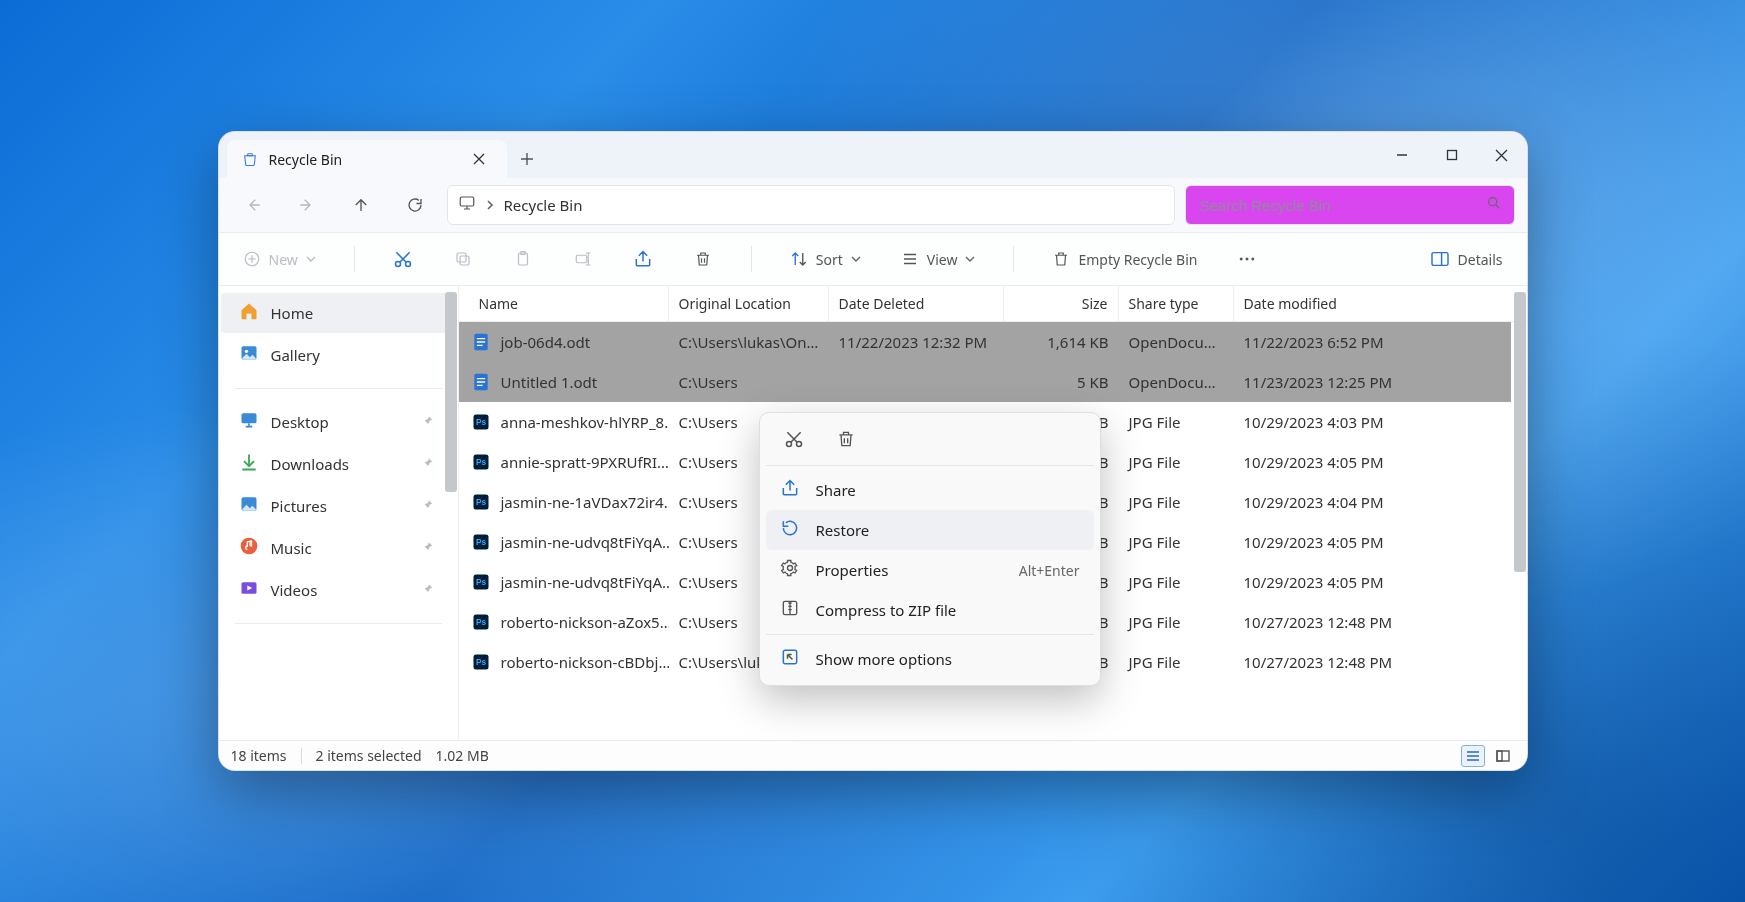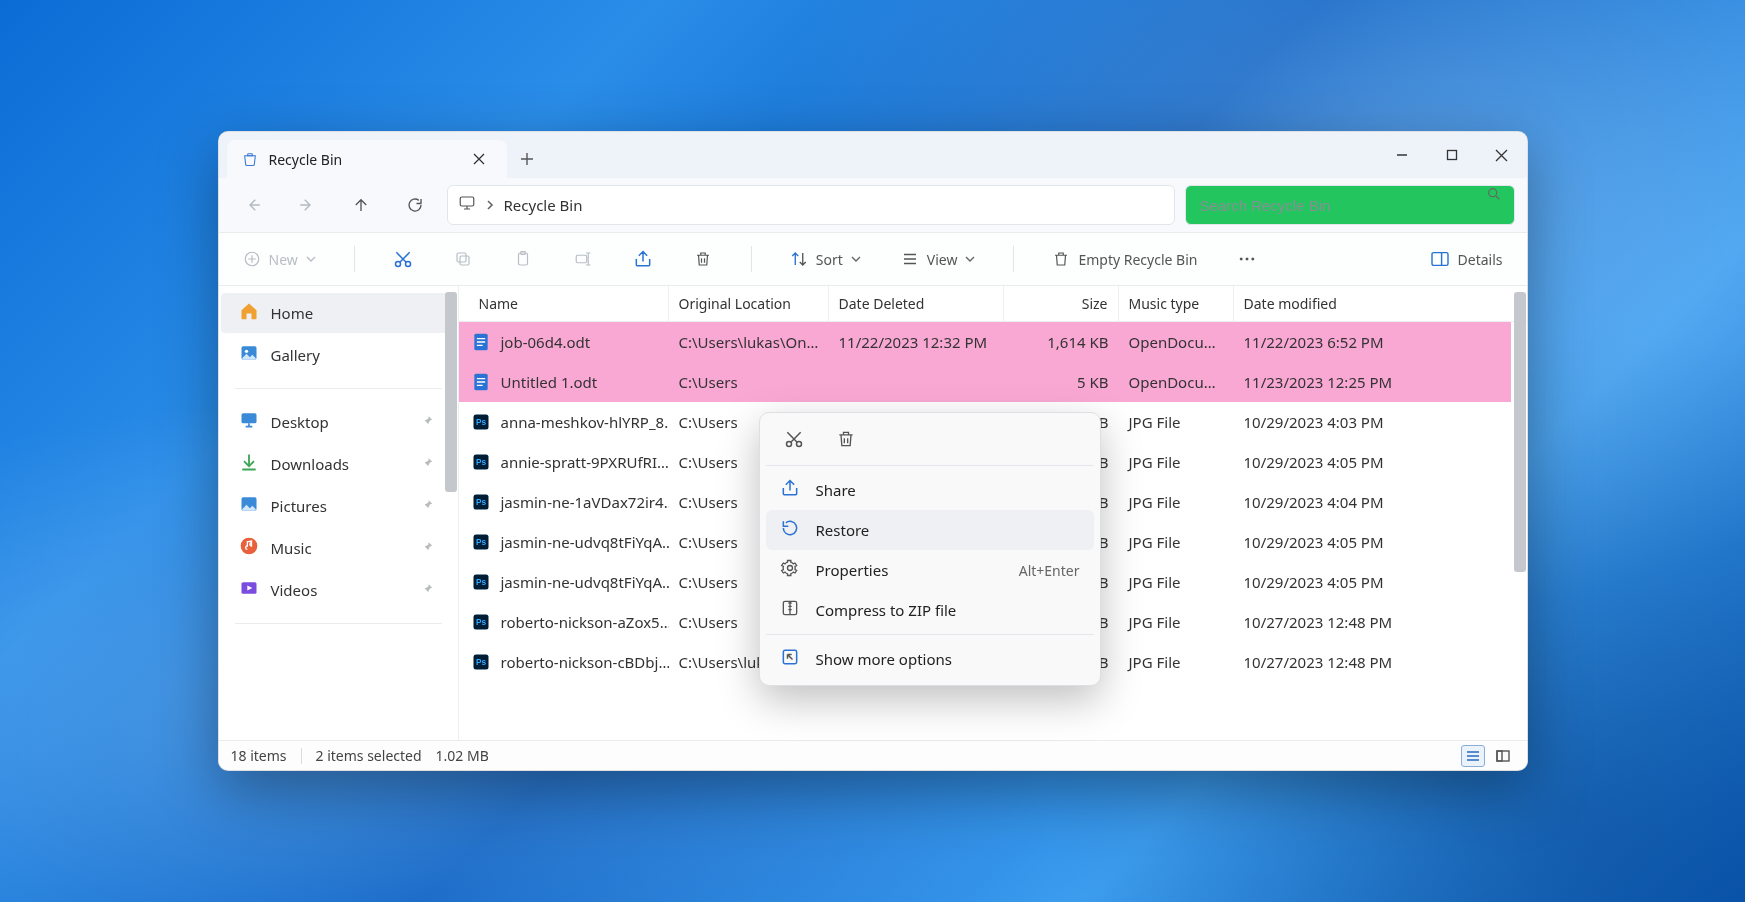--- a/index.html
+++ b/index.html
@@ -3,37 +3,37 @@
 <meta charset="utf-8">
 <style>
   * { box-sizing: border-box; }
   html, body { margin: 0; padding: 0; height: 100%; font-family: "Segoe UI", system-ui, sans-serif; font-size: 14px; overflow: hidden; }
   body { background: linear-gradient(135deg, #0b6cd6 0%, #2a8de8 25%, #0860c4 50%, #3d9ef0 75%, #0a5cb8 100%); display: flex; align-items: center; justify-content: center; position: relative; }
   body::before { content: ""; position: absolute; inset: 0; background:
     radial-gradient(ellipse 60% 80% at 80% 20%, rgba(255,255,255,0.25) 0%, transparent 60%),
     radial-gradient(ellipse 70% 60% at 20% 80%, rgba(255,255,255,0.2) 0%, transparent 60%),
     radial-gradient(ellipse 50% 90% at 90% 90%, rgba(0,40,100,0.3) 0%, transparent 60%);
   }
-  .window { position: relative; width: 1310px; height: 640px; background: #f7f9fc; border-radius: 10px; box-shadow: 0 20px 60px rgba(0,0,0,0.35); display: flex; flex-direction: column; overflow: hidden; border: 1px solid rgba(0,0,0,0.1); }
+  .window { position: relative; width: 1310px; height: 640px; background: #f7f9fc; border-radius: 17px; box-shadow: 0 20px 60px rgba(0,0,0,0.35); display: flex; flex-direction: column; overflow: hidden; border: 1px solid rgba(0,0,0,0.1); }
   
   .titlebar { height: 46px; display: flex; align-items: flex-end; background: #eef3f9; }
   .tab { display: flex; align-items: center; gap: 10px; height: 38px; padding: 0 14px; margin-left: 8px; background: #f7f9fc; border-radius: 8px 8px 0 0; min-width: 280px; position: relative; }
   .tab-icon { width: 18px; height: 18px; display: inline-flex; align-items: center; justify-content: center; }
   .tab-title { font-size: 14px; color: #222; flex: 1; }
   .tab-close { width: 28px; height: 28px; display: inline-flex; align-items: center; justify-content: center; color: #555; border-radius: 4px; }
   .new-tab { width: 40px; height: 38px; display: inline-flex; align-items: center; justify-content: center; color: #555; }
   .winctrl { margin-left: auto; display: flex; }
   .winbtn { width: 50px; height: 46px; display: inline-flex; align-items: center; justify-content: center; color: #333; }
   
   .navrow { height: 54px; display: flex; align-items: center; padding: 0 12px; gap: 10px; background: #f7f9fc; }
   .navbtn { width: 44px; height: 40px; display: inline-flex; align-items: center; justify-content: center; color: #555; border-radius: 6px; }
   .navbtn.disabled { color: #b0b8c0; }
   .address { flex: 1; height: 40px; border: 1px solid #e1e6ec; background: #fff; border-radius: 6px; display: flex; align-items: center; padding: 0 10px; gap: 8px; color: #333;}
   .crumb { font-size: 15px; }
-  .search { width: 330px; height: 40px; border: 1px solid #e1e6ec; background: #22c55e; border-radius: 6px; display: flex; padding: 0 12px; gap: 8px; color: #666;}
+  .search { width: 330px; height: 40px; border: 1px solid #e1e6ec; background: #d946ef; border-radius: 6px; display: flex; align-items: center; padding: 0 12px; gap: 8px; color: #666;}
   .search input { border: none; outline: none; flex: 1; font-size: 15px; background: transparent; color: #333;}
   .search input::placeholder { color: #8a8f95; }
   
   .toolbar { height: 54px; border-top: 1px solid #e8ecef; border-bottom: 1px solid #e8ecef; background: #fdfefe; display: flex; align-items: center; padding: 0 14px; gap: 20px; }
   .tbtn { height: 36px; padding: 0 10px; display: inline-flex; align-items: center; gap: 8px; color: #555; border-radius: 6px;}
   .tbtn.icon-only { padding: 0; width: 40px; justify-content: center;}
   .tbtn.disabled { color: #b8bec5; }
   .tbtn svg { flex-shrink: 0; }
   .tsep { width: 1px; height: 26px; background: #e0e5ea; margin: 0 8px; }
   .spacer { flex: 1; }
@@ -53,21 +53,21 @@
   .cols { display: flex; height: 36px; border-bottom: 1px solid #eceff2; color: #333; font-size: 14px; align-items: flex-start; padding-right:16px;}
   .col { padding: 0 10px; border-right: 1px solid #eceff2; height: 100%; display: flex; align-items: center; overflow: hidden; white-space: nowrap;}
   .col.name { width: 210px; padding-left: 20px;}
   .col.loc { width: 160px; }
   .col.del { width: 175px; }
   .col.size { width: 115px; justify-content:flex-end;}
   .col.type { width: 115px; }
   .col.mod { flex: 1; border-right:none;}
   .rows { flex:1; overflow:hidden; padding-right:16px;}
   .row { display: flex; height: 40px; align-items: center; font-size: 15px; color: #333;}
-  .row.selected { background: #f9a8d4;}
+  .row.selected { background: #a3a3a3;}
   .cell { padding: 0 10px; overflow: hidden; white-space: nowrap; text-overflow: ellipsis;}
   .cell.name { width: 210px; display:flex; align-items:center; gap:10px; padding-left:12px;}
   .cell.loc { width: 160px; }
   .cell.del { width: 175px; }
   .cell.size { width: 115px; text-align:right;}
   .cell.type { width: 115px; }
   .cell.mod { flex:1;}
   .ficon { width:20px; height:20px; flex-shrink:0; display:inline-flex; align-items:center; justify-content:center;}
   
   .ctx { position: absolute; left: 540px; top: 280px; width: 342px; background: #f9f9f9; border: 1px solid #dcdfe3; border-radius: 10px; box-shadow: 0 14px 40px rgba(0,0,0,0.25); padding: 6px; z-index: 50;}
@@ -339,21 +339,21 @@
           <div class="side-scroll-thumb"></div>
         </div>
     </div>
 
     <div class="main">
       <div class="cols">
         <div class="col name">Name</div>
         <div class="col loc">Original Location</div>
         <div class="col del">Date Deleted</div>
         <div class="col size">Size</div>
-        <div class="col type">Music type</div>
+        <div class="col type">Share type</div>
         <div class="col mod">Date modified</div>
       </div>
       <div class="rows" id="rows">
           <div class="row selected">
             <div class="cell name">
               <span class="ficon">
                 <svg width="20" height="20" viewBox="0 0 24 24">
                   <rect x="4" y="2" width="16" height="20" rx="2" fill="#2a72d4"></rect>
                   <path d="M7 8h10M7 12h10M7 16h7" stroke="#fff" stroke-width="1.6"></path>
                 </svg>

